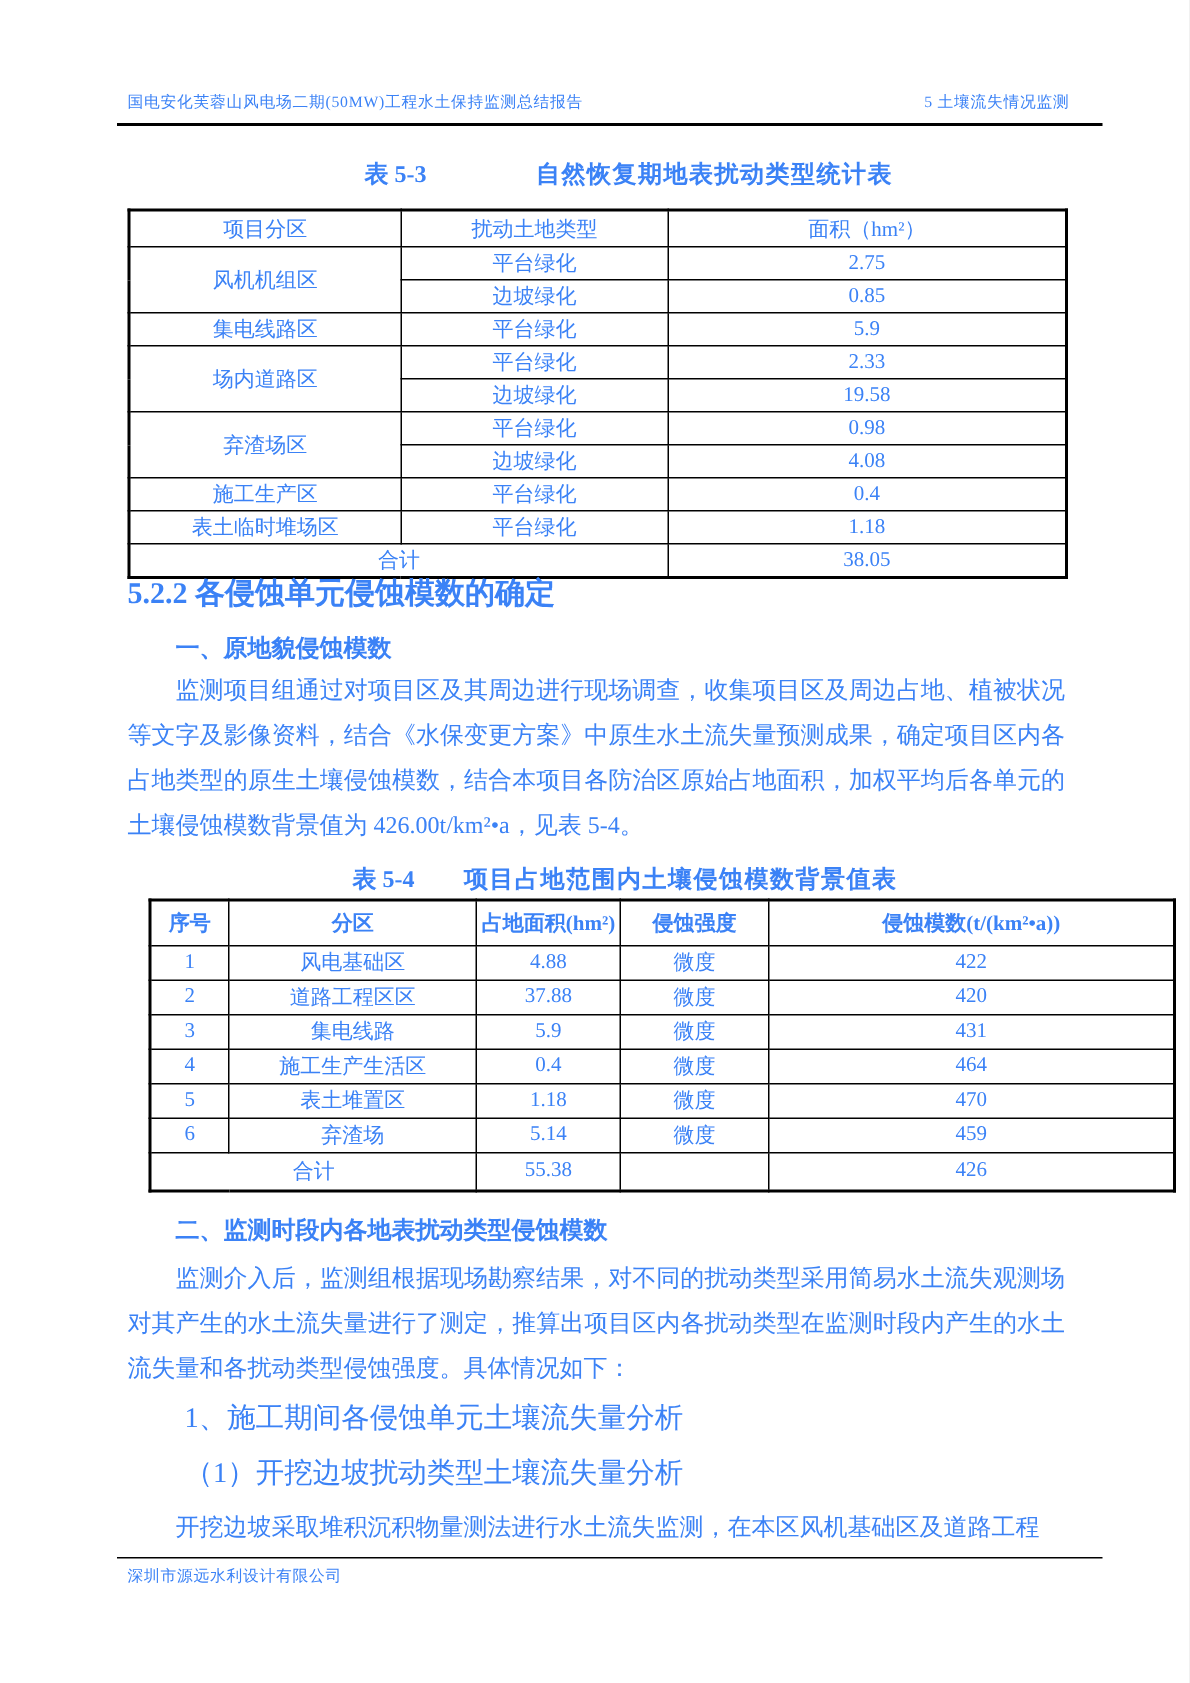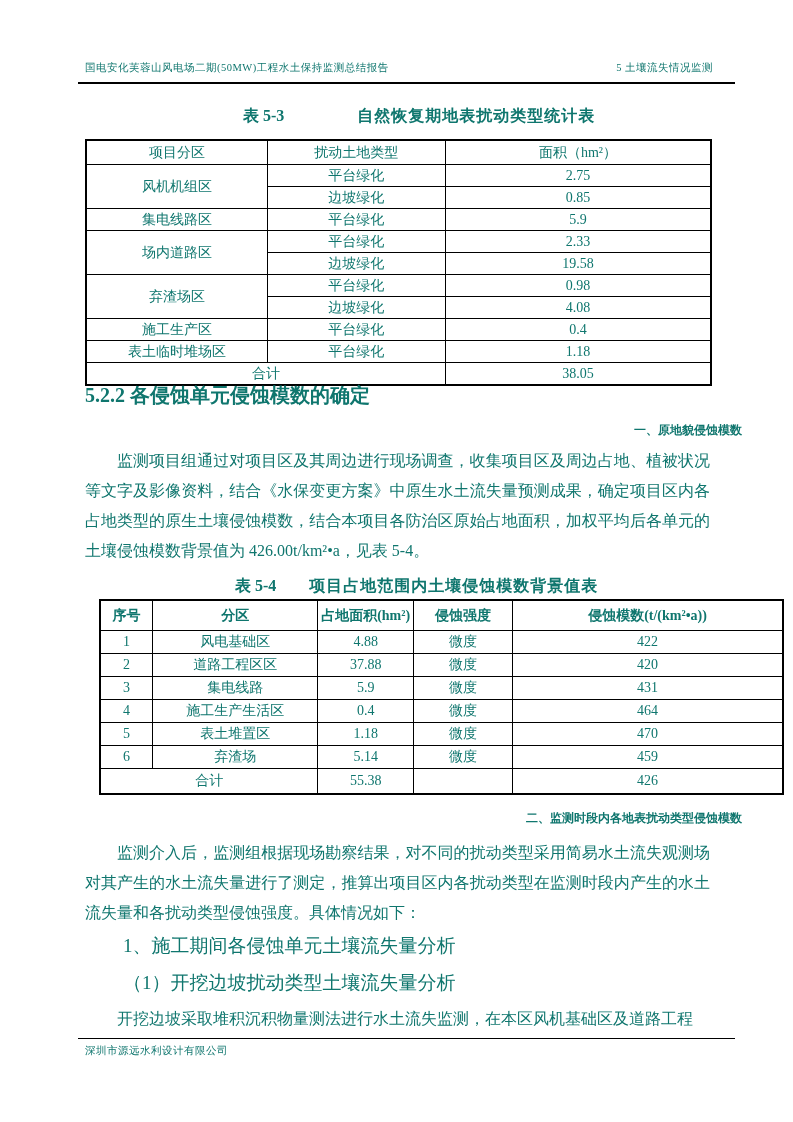--- a/index.html
+++ b/index.html
@@ -1,21 +1,21 @@
 <!DOCTYPE html>
 <html><head>
 <meta charset="utf-8">
 <style>
   html,body{margin:0;padding:0;background:#e8e8e8;}
   .page{
     position:relative;
     width:793px;height:1122px;
     background:#ffffff;
     font-family:"Liberation Serif","DejaVu Serif",serif;
-    color:#0f766e;
+    color:#3b82f6;
     margin:0 auto;
     overflow:hidden;
     box-sizing:border-box;
   }
   
   .hdr{
     position:absolute;left:78px;top:61px;width:657px;
     border-bottom:2px solid #000;
     padding-bottom:7px;
     display:flex;justify-content:space-between;align-items:flex-end;
@@ -55,21 +55,21 @@
   .t54 td{height:22px;}
   .t54 .k1{width:7.7%;}
   .t54 .k2{width:24.2%;}
   .t54 .k3{width:14.0%;}
   .t54 .k4{width:14.5%;}
   .t54 .k5{width:39.6%;}
   .t54 tr.total td{height:24px;}
   
   .blk{position:absolute;left:85px;width:625px;}
   .h522{top:382px;font-size:20px;font-weight:bold;font-family:"Liberation Serif","DejaVu Serif",serif;white-space:nowrap;}
-  .subhead{font-size:12px;font-weight:bold;font-family:Liberation Mono, monospace;padding-left:32px;white-space:nowrap;text-align:right;}
+  .subhead{font-size:16px;font-weight:bold;font-family:Liberation Mono, monospace;padding-left:32px;white-space:nowrap;}
   .sub1{top:422px;}
   .sub2{top:810px;}
   .para{font-size:16px;line-height:30px;text-align:justify;text-indent:2em;}
   .para1{top:446px;}
   .para2{top:838px;}
   .item{font-size:19px;line-height:30px;padding-left:2em;white-space:nowrap;}
   .item1{top:931px;}
   .item2{top:968px;}
   .para3{top:1004px;}
 </style>

